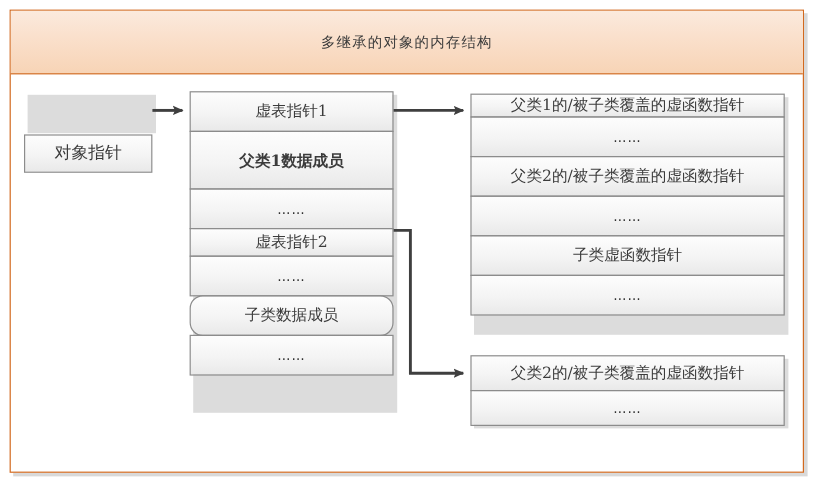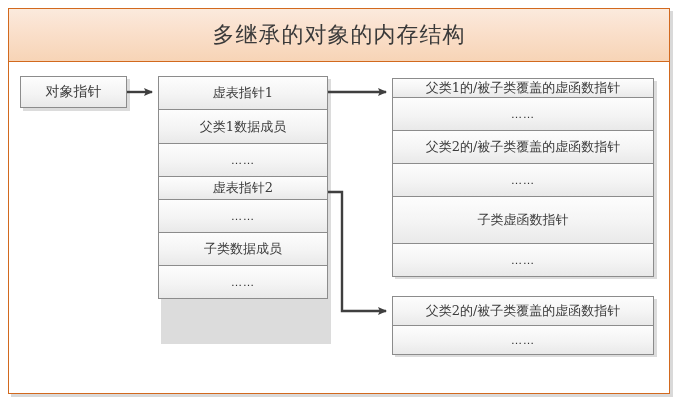--- a/index.html
+++ b/index.html
@@ -36,38 +36,39 @@
     left:9px; top:9px;
     width:660px; height:53px;
     background:linear-gradient(to bottom,#fbeadd 0%,#fae0cc 42%,#f7d4b6 100%);
     display:flex;
     align-items:center;
     justify-content:center;
     box-sizing:border-box;
     border-bottom:1px solid #d2691e;
   }
   .title-text{
-    font-size:22px;
+    font-size:12px;
     color:#3a3a3a;
     letter-spacing:1px;
     font-family:Liberation Serif, serif;
   }
   
   .cell{
     position:absolute;
     box-sizing:border-box;
     border:1px solid #8c8c8c;
     background:linear-gradient(to bottom,#fdfdfd 0%,#f4f4f4 55%,#e9e9e9 100%);
     display:flex;
     align-items:center;
     justify-content:center;
     color:#3b3b3b;
     font-size:13px;
     font-family:"DejaVu Serif","Liberation Serif",serif;
     white-space:nowrap;
+    margin-top:36px;
   }
   .cell.dots{
     font-family:"DejaVu Sans","Liberation Sans",sans-serif;
     font-size:11px;
     letter-spacing:1px;
     color:#2f2f2f;
   }
   .cellshadow{
     position:absolute;
     background:#dcdcdc;
@@ -106,35 +107,35 @@
   <div class="title-bar">
     <span class="title-text">多继承的对象的内存结构</span>
   </div>
 
   <div class="cellshadow" style="left:23px;top:79px;width:107px;height:32px;"></div>
   <div class="cell objbox">对象指针</div>
 
   <div class="cellshadow" style="left:161px;top:79px;width:170px;height:265px;"></div>
   <div class="colbox col-mid" id="col-mid">
       <div class="cell" style="height: 34px; margin-top: 0px;">虚表指针1</div>
-      <div class="cell" style="height: 35px; margin-top: -1px;">父类1数据成员</div>
+      <div class="cell" style="height: 49px; margin-top: -1px; font-weight: bold;">父类1数据成员</div>
       <div class="cell dots" style="height: 34px; margin-top: -1px;">……</div>
       <div class="cell" style="height: 24px; margin-top: -1px;">虚表指针2</div>
       <div class="cell dots" style="height: 34px; margin-top: -1px;">……</div>
-      <div class="cell" style="height: 34px; margin-top: -1px;">子类数据成员</div>
+      <div class="cell" style="height: 34px; margin-top: -1px; border-radius: 11px;">子类数据成员</div>
       <div class="cell dots" style="height: 34px; margin-top: -1px;">……</div>
     </div>
 
   <div class="cellshadow" style="left:395px;top:81px;width:262px;height:198px;"></div>
   <div class="colbox col-rt" id="col-rt">
       <div class="cell" style="height: 20px; margin-top: 0px;">父类1的/被子类覆盖的虚函数指针</div>
       <div class="cell dots" style="height: 34px; margin-top: -1px;">……</div>
       <div class="cell" style="height: 34px; margin-top: -1px;">父类2的/被子类覆盖的虚函数指针</div>
       <div class="cell dots" style="height: 34px; margin-top: -1px;">……</div>
-      <div class="cell" style="height: 48px; margin-top: -1px;">子类虚函数指针</div>
+      <div class="cell" style="height: 34px; margin-top: -1px;">子类虚函数指针</div>
       <div class="cell dots" style="height: 34px; margin-top: -1px;">……</div>
     </div>
 
   <div class="cellshadow" style="left:395px;top:299px;width:262px;height:58px;"></div>
   <div class="colbox col-rb" id="col-rb">
       <div class="cell" style="height: 30px; margin-top: 0px;">父类2的/被子类覆盖的虚函数指针</div>
       <div class="cell dots" style="height: 30px; margin-top: -1px;">……</div>
     </div>
 
   <svg class="links">

